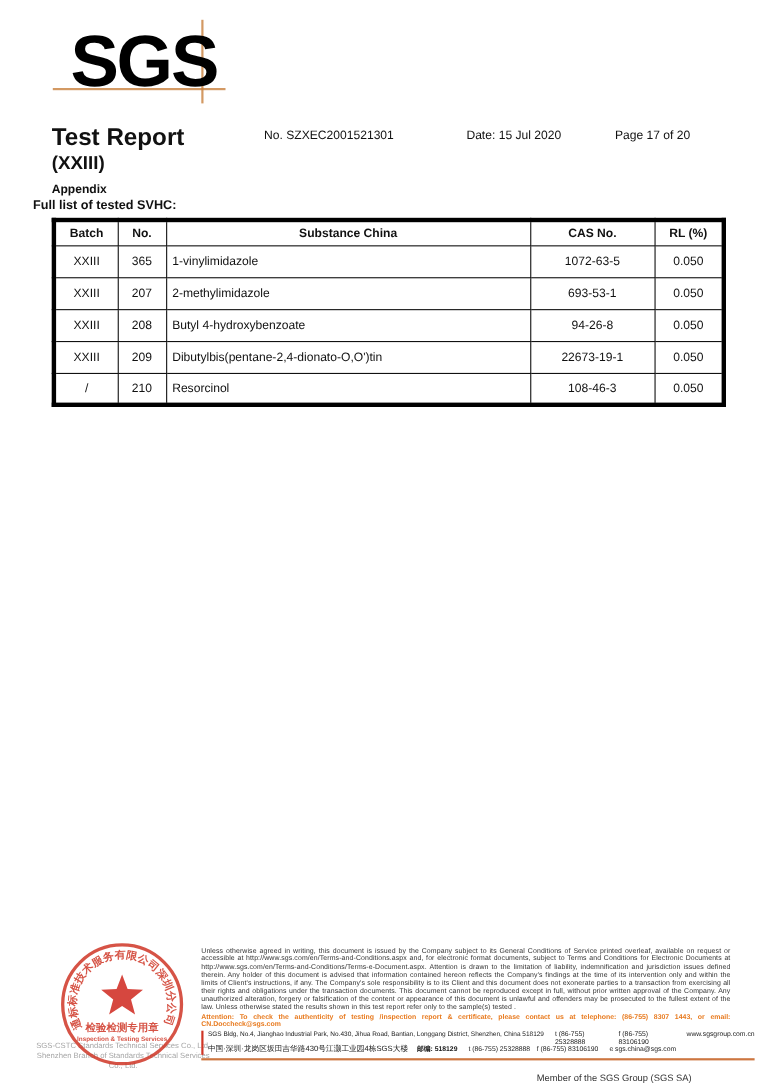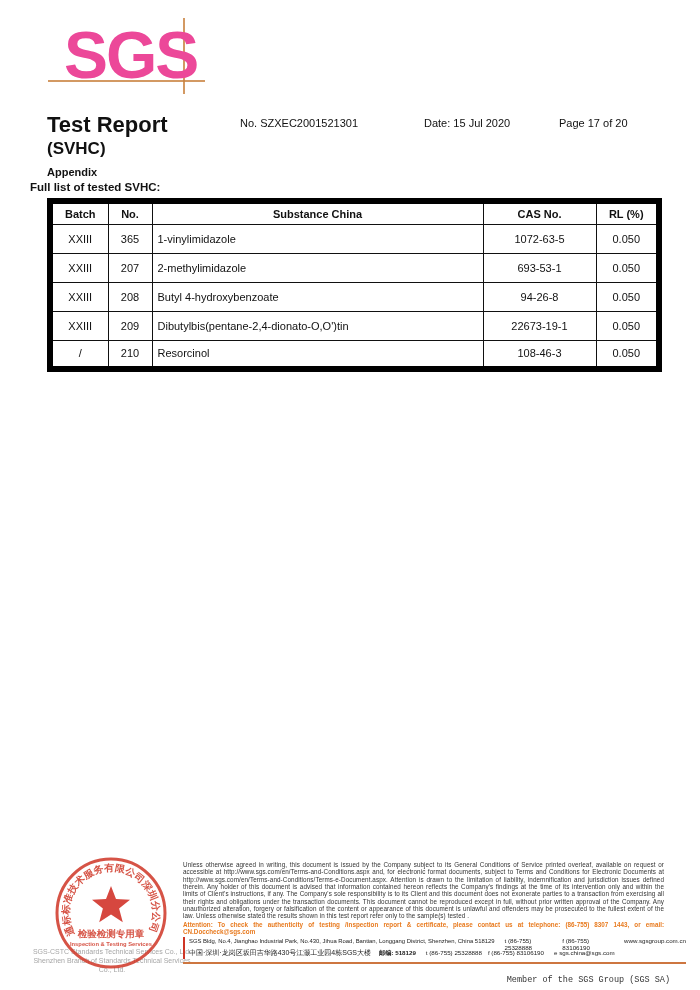--- a/index.html
+++ b/index.html
@@ -11,40 +11,40 @@
     background: #ffffff;
     margin: 0 auto;
     overflow: hidden;
     color: #111;
   }
 
   
   .logo-wrap { position: absolute; left: 48px; top: 12px; width: 170px; height: 90px; }
   .logo-text {
     position: absolute; left: 16px; top: 10px;
-    font-size: 66px; font-weight: bold; color: #ec4899;
+    font-size: 66px; font-weight: bold; color: #000000;
     letter-spacing: -2px; line-height: 1;
     font-family: "Liberation Sans", sans-serif;
   }
   .logo-hline { position: absolute; left: 0px; top: 68px; width: 157px; height: 2px; background: #c8803c; opacity: .8; }
   .logo-vline { position: absolute; left: 135px; top: 6px; width: 2px; height: 76px; background: #c8803c; opacity: .8; }
 
   
   .title-1 { position: absolute; left: 47px; top: 112px; font-size: 22px; font-weight: bold; }
   .title-2 { position: absolute; left: 47px; top: 139px; font-size: 17px; font-weight: bold; }
   .meta { position: absolute; top: 117px; font-size: 11px; color: #111; }
   .meta-no   { left: 240px; }
   .meta-date { left: 424px; }
   .meta-page { left: 559px; }
   .appendix  { position: absolute; left: 47px; top: 166px; font-size: 11px; font-weight: bold; }
   .list-head { position: absolute; left: 30px; top: 181px; font-size: 11.5px; font-weight: bold; }
 
   
   .tbl-wrap { position: absolute; left: 47px; top: 198px; }
-  table.report { border-collapse: collapse; border: 6px solid #000000; table-layout: fixed; width: 609px; }
+  table.report { border-collapse: collapse; border: 4px solid #000000; table-layout: fixed; width: 609px; }
   table.report th, table.report td {
     border: 1px solid #111;
     font-size: 11px;
     padding: 0 3px;
     overflow: hidden;
     white-space: nowrap;
   }
   table.report th { height: 23px; font-weight: bold; text-align: center; }
   table.report td { height: 29px; text-align: center; }
   table.report td.cell-name { text-align: left; padding-left: 5px; margin-left: 16px; }
@@ -66,40 +66,40 @@
   }
   .addr-block { margin-top: 2px; border-left: 2px solid #cf3626; padding-left: 4px; width: 503px; }
   .addr-row { display: flex; align-items: baseline; height: 11px; color: #222; }
   .addr-row .a-main  { font-size: 5.9px; flex: 0 0 auto; }
   .addr-row.cn .a-main { font-size: 7px; }
   .addr-row .a-post  { font-size: 6.2px; margin-left: 8px; font-weight: bold; }
   .addr-row .a-tel   { font-size: 6.2px; margin-left: 10px; }
   .addr-row .a-fax   { font-size: 6.2px; margin-left: 6px; }
   .addr-row .a-web   { font-size: 6.2px; margin-left: 10px; }
   .footer-rule { margin-top: 3px; width: 503px; height: 2px; background: #cd7640; }
-  .member { position: absolute; left: 460px; top: 975px; width: 210px; text-align: right; font-size: 8.5px; color: #333; font-family: Liberation Mono, monospace; }
+  .member { position: absolute; left: 488px; top: 975px; width: 210px; text-align: left; font-size: 8.5px; color: #333; }
 
   .company-lines { position: absolute; left: 32px; top: 947px; width: 160px; color: #a6a6a6; }
   .company-lines div { font-size: 7px; line-height: 9px; text-align: center; }
 
   .stamp { position: absolute; left: 46px; top: 848px; width: 130px; height: 130px; opacity: .85; }
 </style>
 </head>
 <body>
 
 <div class="page">
 
   <div class="logo-wrap">
     <div class="logo-hline"></div>
     <div class="logo-vline"></div>
     <div class="logo-text">SGS</div>
   </div>
 
   <div class="title-1">Test Report</div>
-  <div class="title-2">(SVHC)</div>
+  <div class="title-2">(XXIII)</div>
   <div class="meta meta-no">No. SZXEC2001521301</div>
   <div class="meta meta-date">Date: 15 Jul 2020</div>
   <div class="meta meta-page">Page 17 of 20</div>
   <div class="appendix">Appendix</div>
   <div class="list-head">Full list of tested SVHC:</div>
 
   <div class="tbl-wrap">
     <table class="report">
       <colgroup>
         <col style="width:58px">

